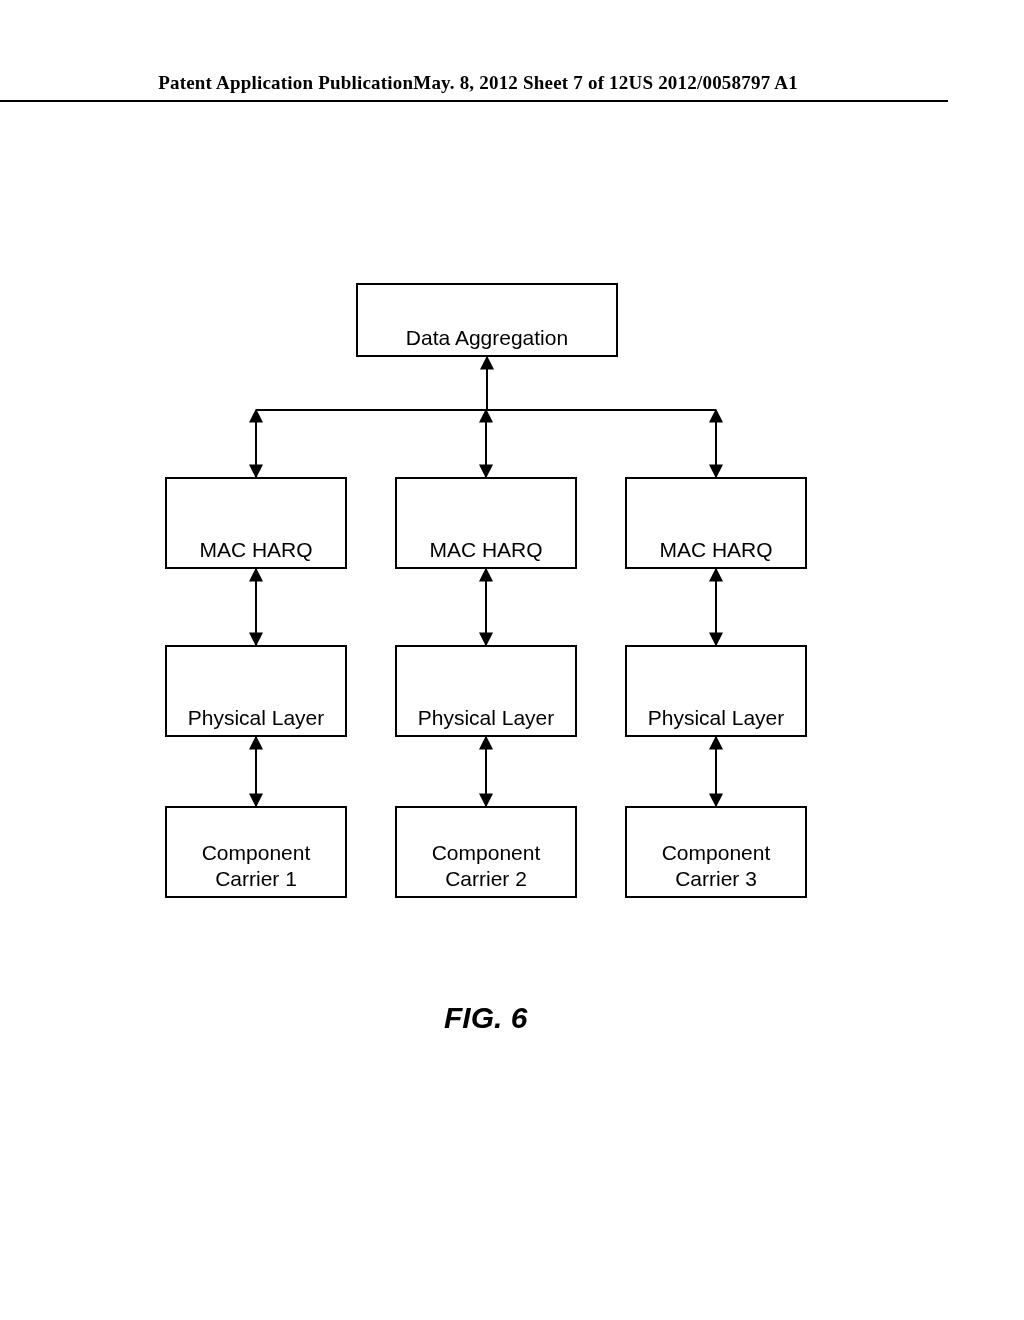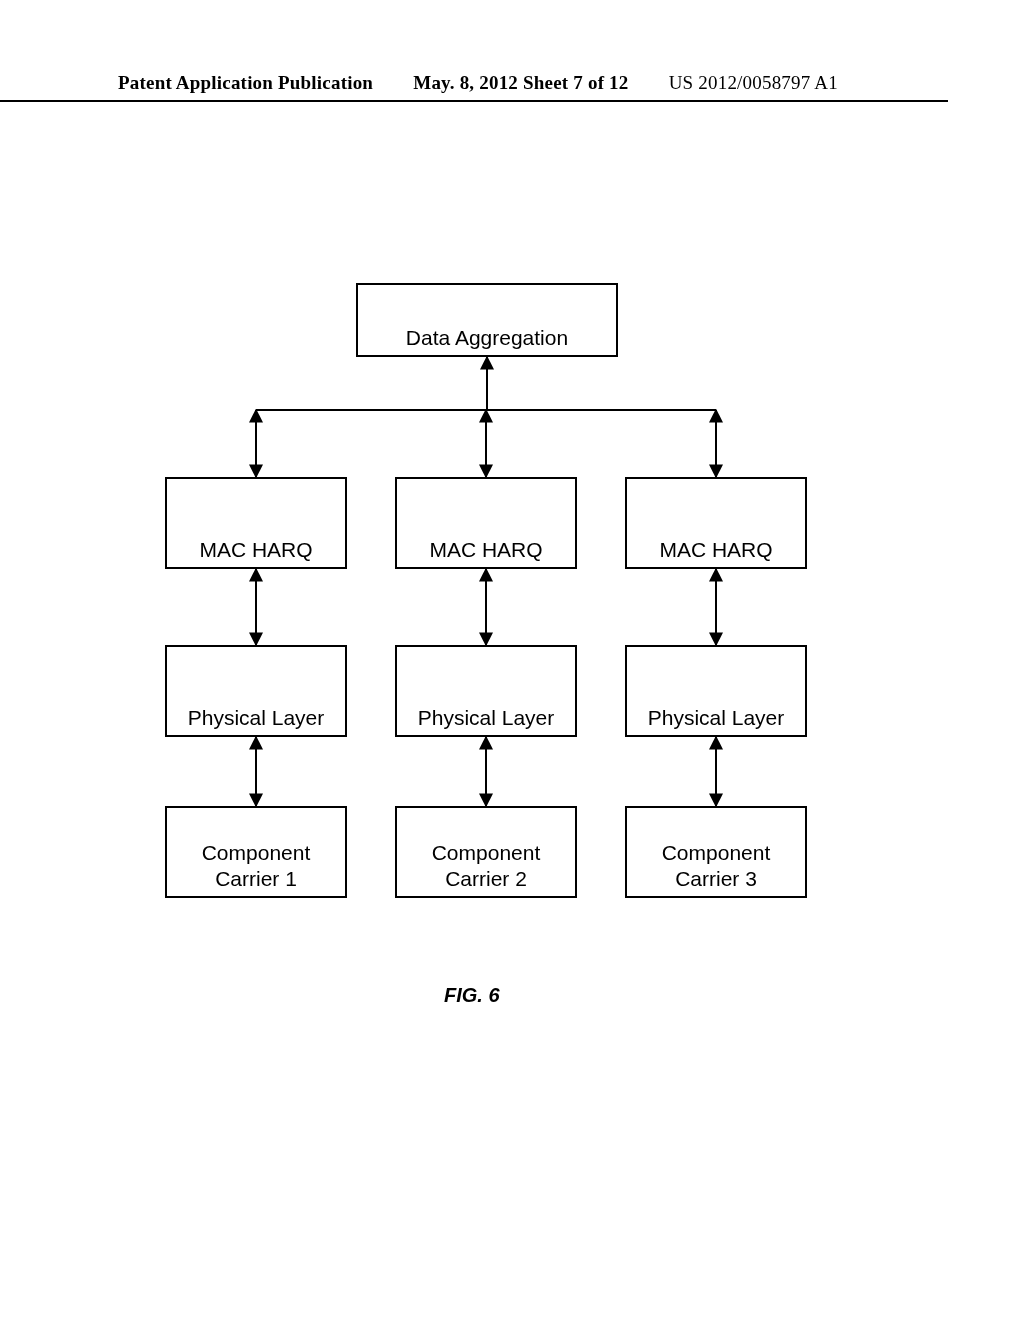--- a/index.html
+++ b/index.html
@@ -21,28 +21,28 @@
     top: 72px;
     left: 0;
     width: 948px;
     padding: 0 110px 6px 118px;
     box-sizing: border-box;
     font-size: 19px;
     font-weight: bold;
     letter-spacing: 0.2px;
     border-bottom: 2px solid #000;
     display: flex;
-    justify-content: space-between;
+    justify-content: center;
     align-items: baseline;
   }
   .header .mid {
     font-weight: bold;
   }
   .header .right {
-    font-weight: normal;
+    font-weight: bold;
   }
 
   .diagram {
     position: absolute;
     left: 0; top: 0; width: 1024px; height: 1320px;
   }
   .box {
     position: absolute;
     border: 2px solid #000;
     display: flex;
@@ -60,21 +60,22 @@
     position: absolute;
     left: 0; top: 0;
     width: 1024px; height: 1320px;
     pointer-events: none;
   }
   .fig-label {
     position: absolute;
     font-family: Arial, Helvetica, sans-serif;
     font-weight: bold;
     font-style: italic;
-    font-size: 20px;
+    font-size: 30px;
+    margin-top: 17px;
   }
 </style>
 </head>
 <body>
 
 <div class="page">
 
   <div class="header">
     <span>Patent Application Publication</span>
     <span class="mid">May. 8, 2012  Sheet 7 of 12</span>

